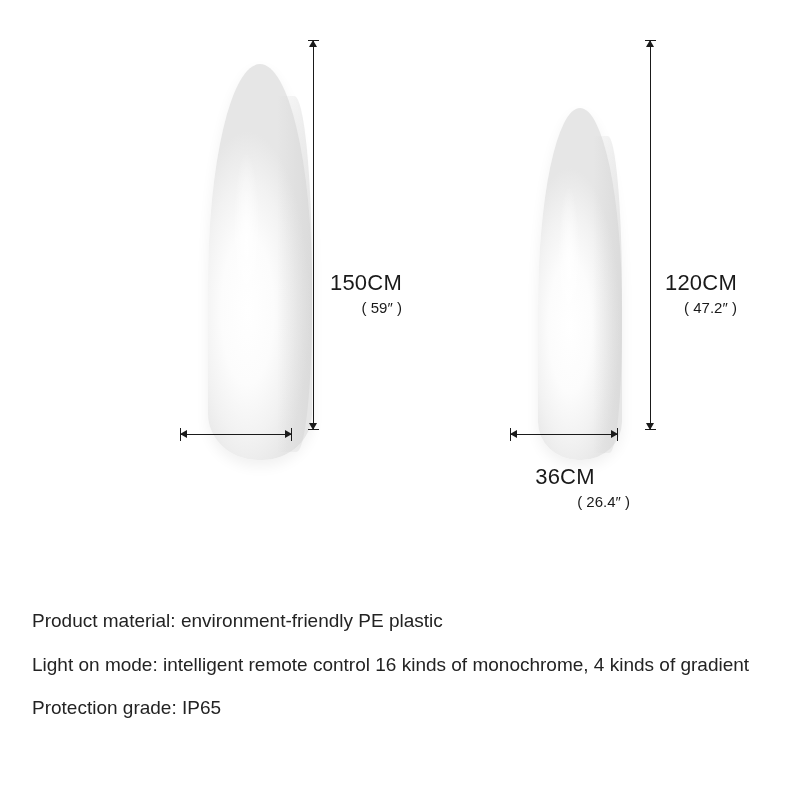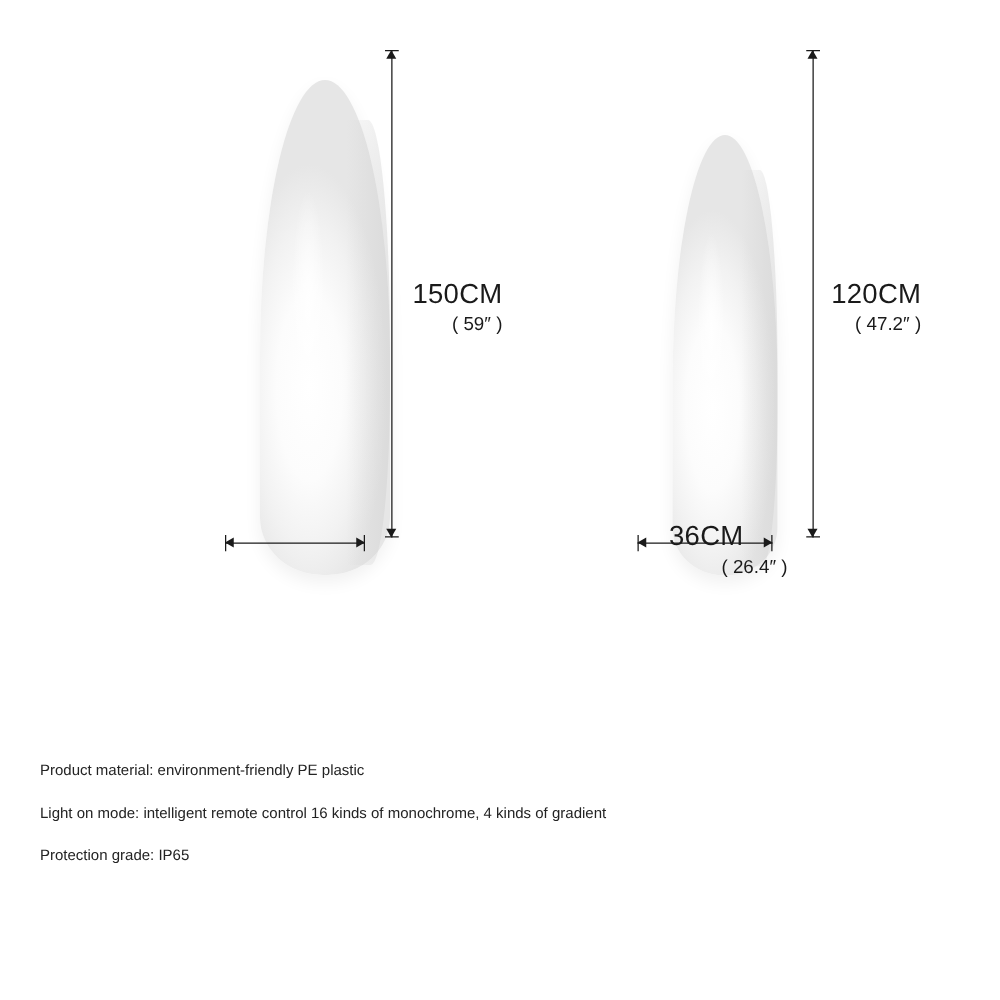--- a/index.html
+++ b/index.html
@@ -124,20 +124,21 @@
   .hdim .arrow.l { left: 0;  border-right: 7px solid #1a1a1a; }
   .hdim .arrow.r { right: 0; border-left: 7px solid #1a1a1a; }
 
   
   .dim-label {
     position: absolute;
     text-align: center;
     color: #1a1a1a;
     line-height: 1.22;
     white-space: nowrap;
+    margin-top: 48px;
   }
   .dim-label .main {
     display: block;
     font-size: 22px;
     letter-spacing: 0.2px;
   }
   .dim-label .sub {
     display: block;
     font-size: 15px;
     margin-top: 2px;
@@ -151,21 +152,21 @@
   .hlabel-right { left: 500px; top: 416px; width: 130px; }
 
   
   .specs {
     position: absolute;
     left: 32px;
     top: 608px;
     width: 740px;
   }
   .spec-line {
-    font-size: 12px;
+    font-size: 19px;
     color: #232323;
     line-height: 1.35;
     margin-bottom: 18px;
     white-space: nowrap;
   }
   .spec-line:last-child { margin-bottom: 0; }
 </style>
 </head>
 <body>
 

